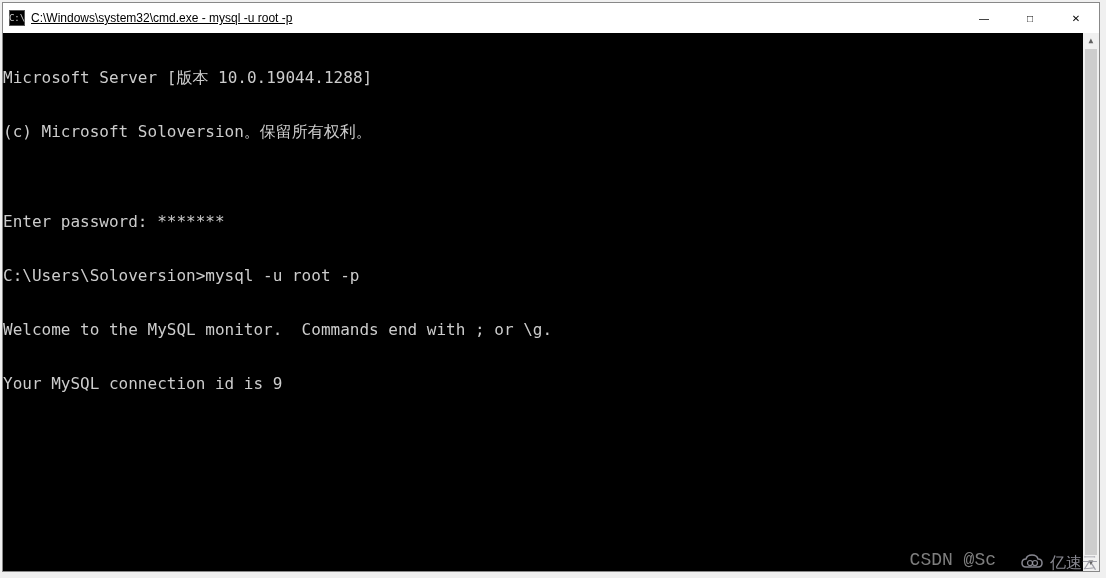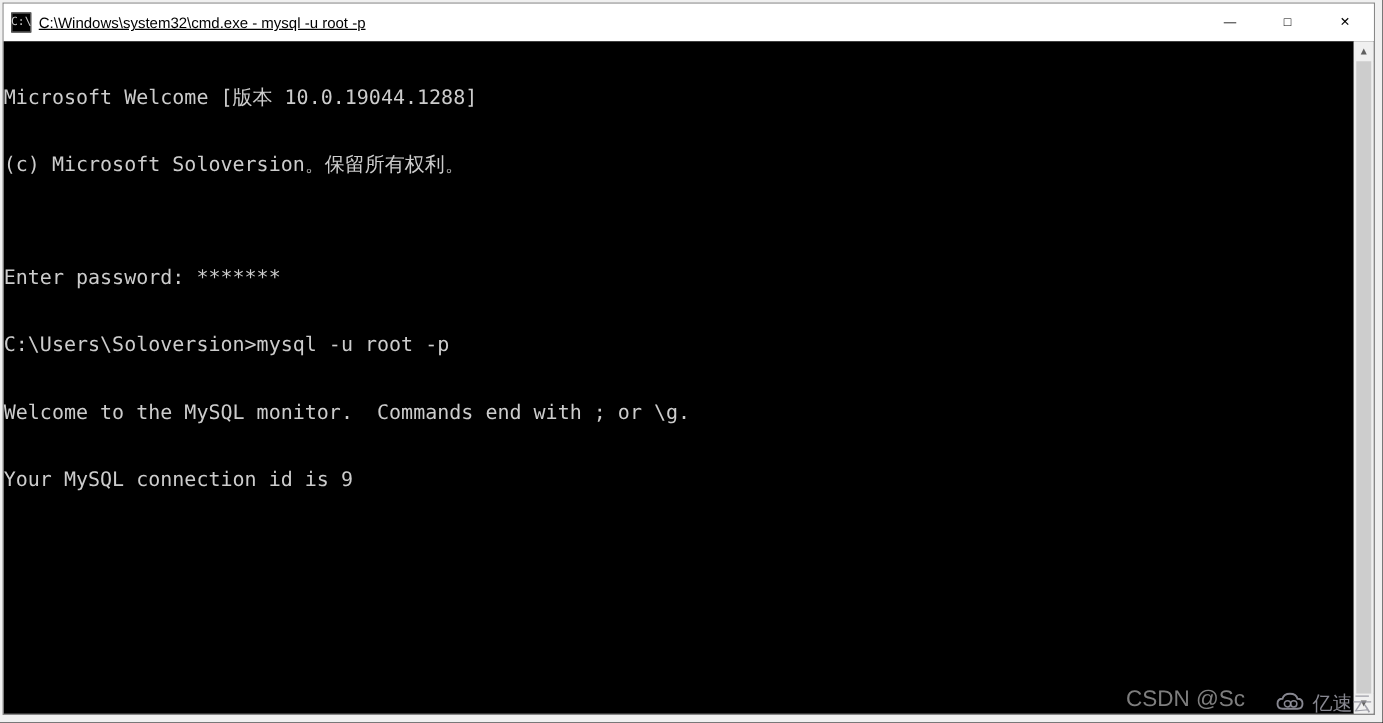--- a/index.html
+++ b/index.html
@@ -115,21 +115,21 @@
       color: #606060;
     }
     .scrollbar-btn.up { top: 0; }
     .scrollbar-btn.down { bottom: 0; }
     .watermark-csdn {
       position: absolute;
       bottom: 8px;
       right: 110px;
       color: rgba(180,180,180,0.7);
       font-size: 18px;
-      font-family: Liberation Sans, sans-serif;
+      font-family: Liberation Mono, monospace;
     }
     .watermark-logo {
       position: absolute;
       bottom: 4px;
       right: 8px;
       display: flex;
       align-items: flex-start;
       color: rgba(150,150,160,0.9);
       font-size: 16px;
       font-family: "Microsoft YaHei", Arial, sans-serif;
@@ -146,21 +146,21 @@
   <div class="titlebar">
     <div class="titlebar-icon">C:\</div>
     <div class="title-text">C:\Windows\system32\cmd.exe - mysql  -u root -p</div>
     <div class="window-controls">
       <div class="ctrl-btn">—</div>
       <div class="ctrl-btn">□</div>
       <div class="ctrl-btn close">✕</div>
     </div>
   </div>
   <div class="terminal">
-    <div class="terminal-line">Microsoft Welcome [版本 10.0.19044.1288]</div>
+    <div class="terminal-line">Microsoft Server [版本 10.0.19044.1288]</div>
     <div class="terminal-line">(c) Microsoft Soloversion。保留所有权利。</div>
     <div class="terminal-line"></div>
     <div class="terminal-line">Enter password: *******</div>
     <div class="terminal-line">C:\Users\Soloversion&gt;mysql -u root -p</div>
     <div class="terminal-line">Welcome to the MySQL monitor.  Commands end with ; or \g.</div>
     <div class="terminal-line">Your MySQL connection id is 9</div>
     <div class="terminal-line"></div>
     <div class="terminal-line"></div>
     
     

